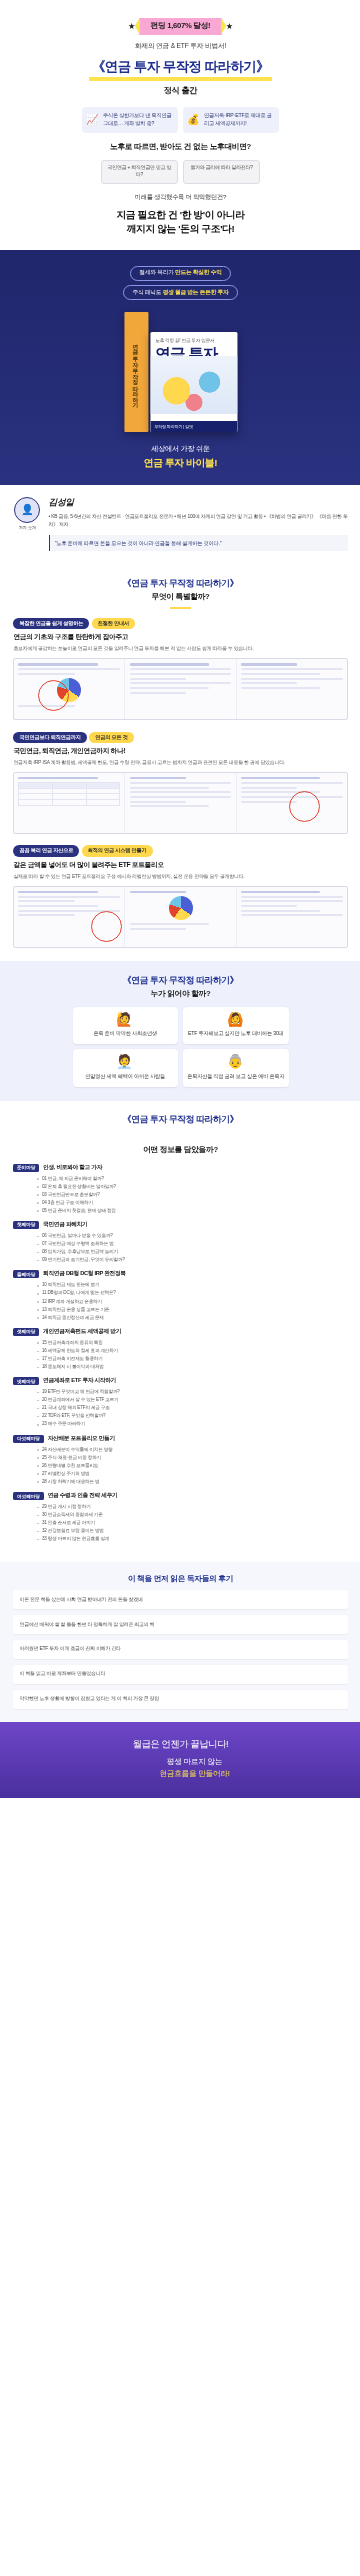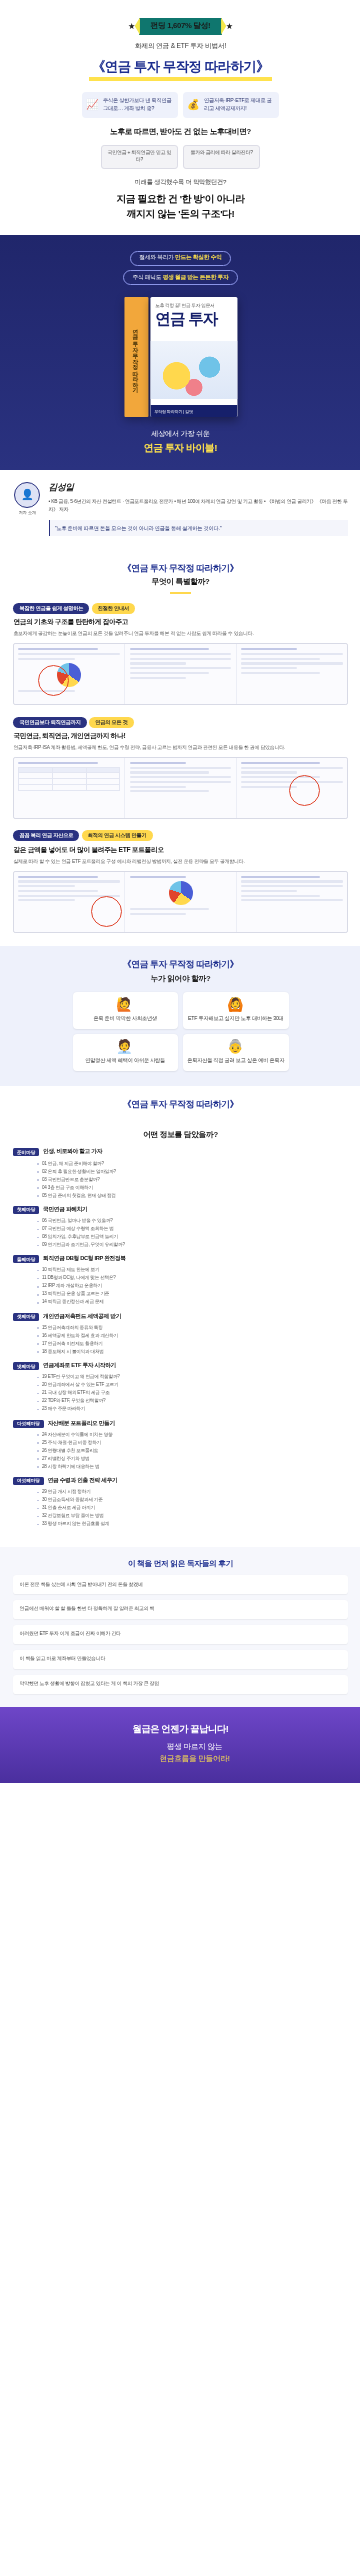--- a/index.html
+++ b/index.html
@@ -15,21 +15,21 @@
   .hero {
     background: #ffffff;
     padding: 17.5px 0 13.4px;
     text-align: center;
     position: relative;
     overflow: hidden;
   }
   .ribbon-row { display: flex; justify-content: center; align-items: center; gap: 4.1px; }
   .ribbon {
     display: inline-block;
-    background: #0f766e;
+    background: #f9a8d4;
     color: #1a1a1a;
     font-size: 7.7px;
     font-weight: bold;
     padding: 3.6px 11.3px;
     letter-spacing: -0.3px;
     position: relative;
   }
   .ribbon:before, .ribbon:after {
     content: "";
     position: absolute; top: 0; bottom: 0; width: 5.2px;
@@ -147,21 +147,21 @@
     height: 129px;
   }
   .book {
     position: absolute;
     top: 0; left: 50%; transform: translateX(-50%);
     display: flex;
     align-items: flex-end;
     gap: 2.1px;
   }
   .cover {
-    width: 87px; height: 120px;
+    width: 87px; height: 100px;
     background: #fff;
     border-radius: 1.5px;
     box-shadow: 0 3.1px 9.3px rgba(0,0,0,.35);
     position: relative;
     overflow: hidden;
     text-align: left;
   }
   .cover .ctop {
     padding: 6.2px 5.2px 0;
     font-size: 4.6px;
@@ -342,38 +342,39 @@
     margin-top: 6.2px; background: #fff; border-radius: 3.1px; padding: 5.2px 6.2px;
     font-size: 4.9px; line-height: 1.7; color: #444; letter-spacing: -0.2px;
     box-shadow: 0 0.5px 1px rgba(0,0,0,.05);
   }
 
   
   .footer {
     background: linear-gradient(#6e46c8, #4a2f9e);
     color: #fff; text-align: center; padding: 15.5px 0 17.5px;
   }
-  .footer .f1 { font-size: 9.3px; font-weight: bold; letter-spacing: -0.4px; text-align: center; }
+  .footer .f1 { font-size: 9.3px; font-weight: normal; letter-spacing: -0.4px; text-align: center; }
   .footer .f2 { margin-top: 5.2px; font-size: 7.7px; line-height: 1.6; letter-spacing: -0.3px; margin-left: 28px; }
   .footer .f2 .yl { color: #ffe24d; }
 </style>
 </head>
 <body>
 
 <div class="page">
 
   <section class="hero">
     <div class="ribbon-row">
       <span>★</span>
       <span class="ribbon">펀딩 1,607% 달성!</span>
       <span>★</span>
     </div>
     <div class="hero-sub">화제의 연금 &amp; ETF 투자 비법서!</div>
     <div class="hero-title-wrap">
       <div class="hero-title">《연금 투자 무작정 따라하기》</div>
+      <div class="hero-title2">정식 출간</div>
     </div>
 
     <div class="two-box">
       <div class="sbox">
         <span class="emoji">📈</span>
         <span class="txt">주식은 상한가보다
 낸 퇴직연금 그대로…
 계좌 방치 중?</span>
       </div>
       <div class="sbox">

